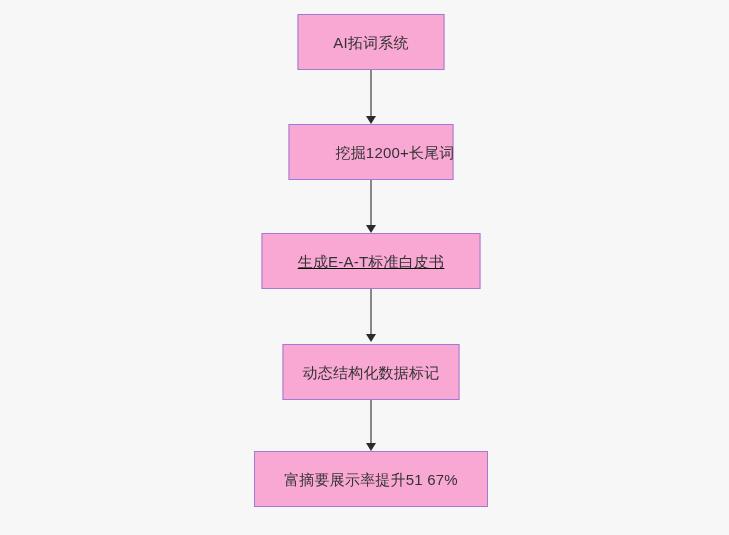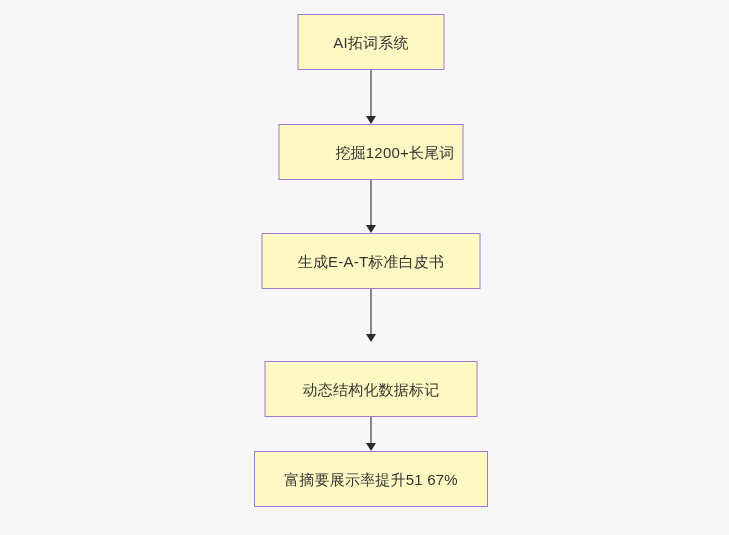--- a/index.html
+++ b/index.html
@@ -16,21 +16,21 @@
   }
   #flow-canvas {
     position: relative;
     width: 729px;
     height: 535px;
   }
   .node {
     position: absolute;
     box-sizing: border-box;
     height: 56px;
-    background: #fef9c3;
+    background: #f9a8d4;
     border: 1.6px solid #9f7ad6;
     display: flex;
     align-items: center;
     justify-content: center;
     transform: translateX(-50%);
   }
   .node-label {
     font-size: 15px;
     line-height: 1;
     color: #333333;
@@ -84,29 +84,29 @@
 
   <div class="edge" style="left:371px; top:398px; height:53px;">
     <div class="edge-line" style="height:45px;"></div>
     <div class="edge-head" style="top:45px;"></div>
   </div>
 
   <div class="node" style="left:371px; top:14px; width:147px;">
     <span class="node-label">AI拓词系统</span>
   </div>
 
-  <div class="node" style="left:371px; top:124px; width:185px;padding-left:48px;">
+  <div class="node" style="left:371px; top:124px; width:165px;padding-left:48px;">
     <span class="node-label">挖掘1200+长尾词</span>
   </div>
 
-  <div class="node" style="left:371px; top:233px; width:219px;">
+  <div class="node" style="left:371px; top:233px; width:219px;text-decoration:underline;">
     <span class="node-label">生成E-A-T标准白皮书</span>
   </div>
 
-  <div class="node" style="left:371px; top:361px; width:213px;align-items:center;">
+  <div class="node" style="left:371px; top:344px; width:177px;align-items:center;">
     <span class="node-label">动态结构化数据标记</span>
   </div>
 
   <div class="node" style="left:371px; top:451px; width:234px;">
     <span class="node-label">富摘要展示率提升51 67%</span>
   </div>
 
 </div>
 
 </body></html>

